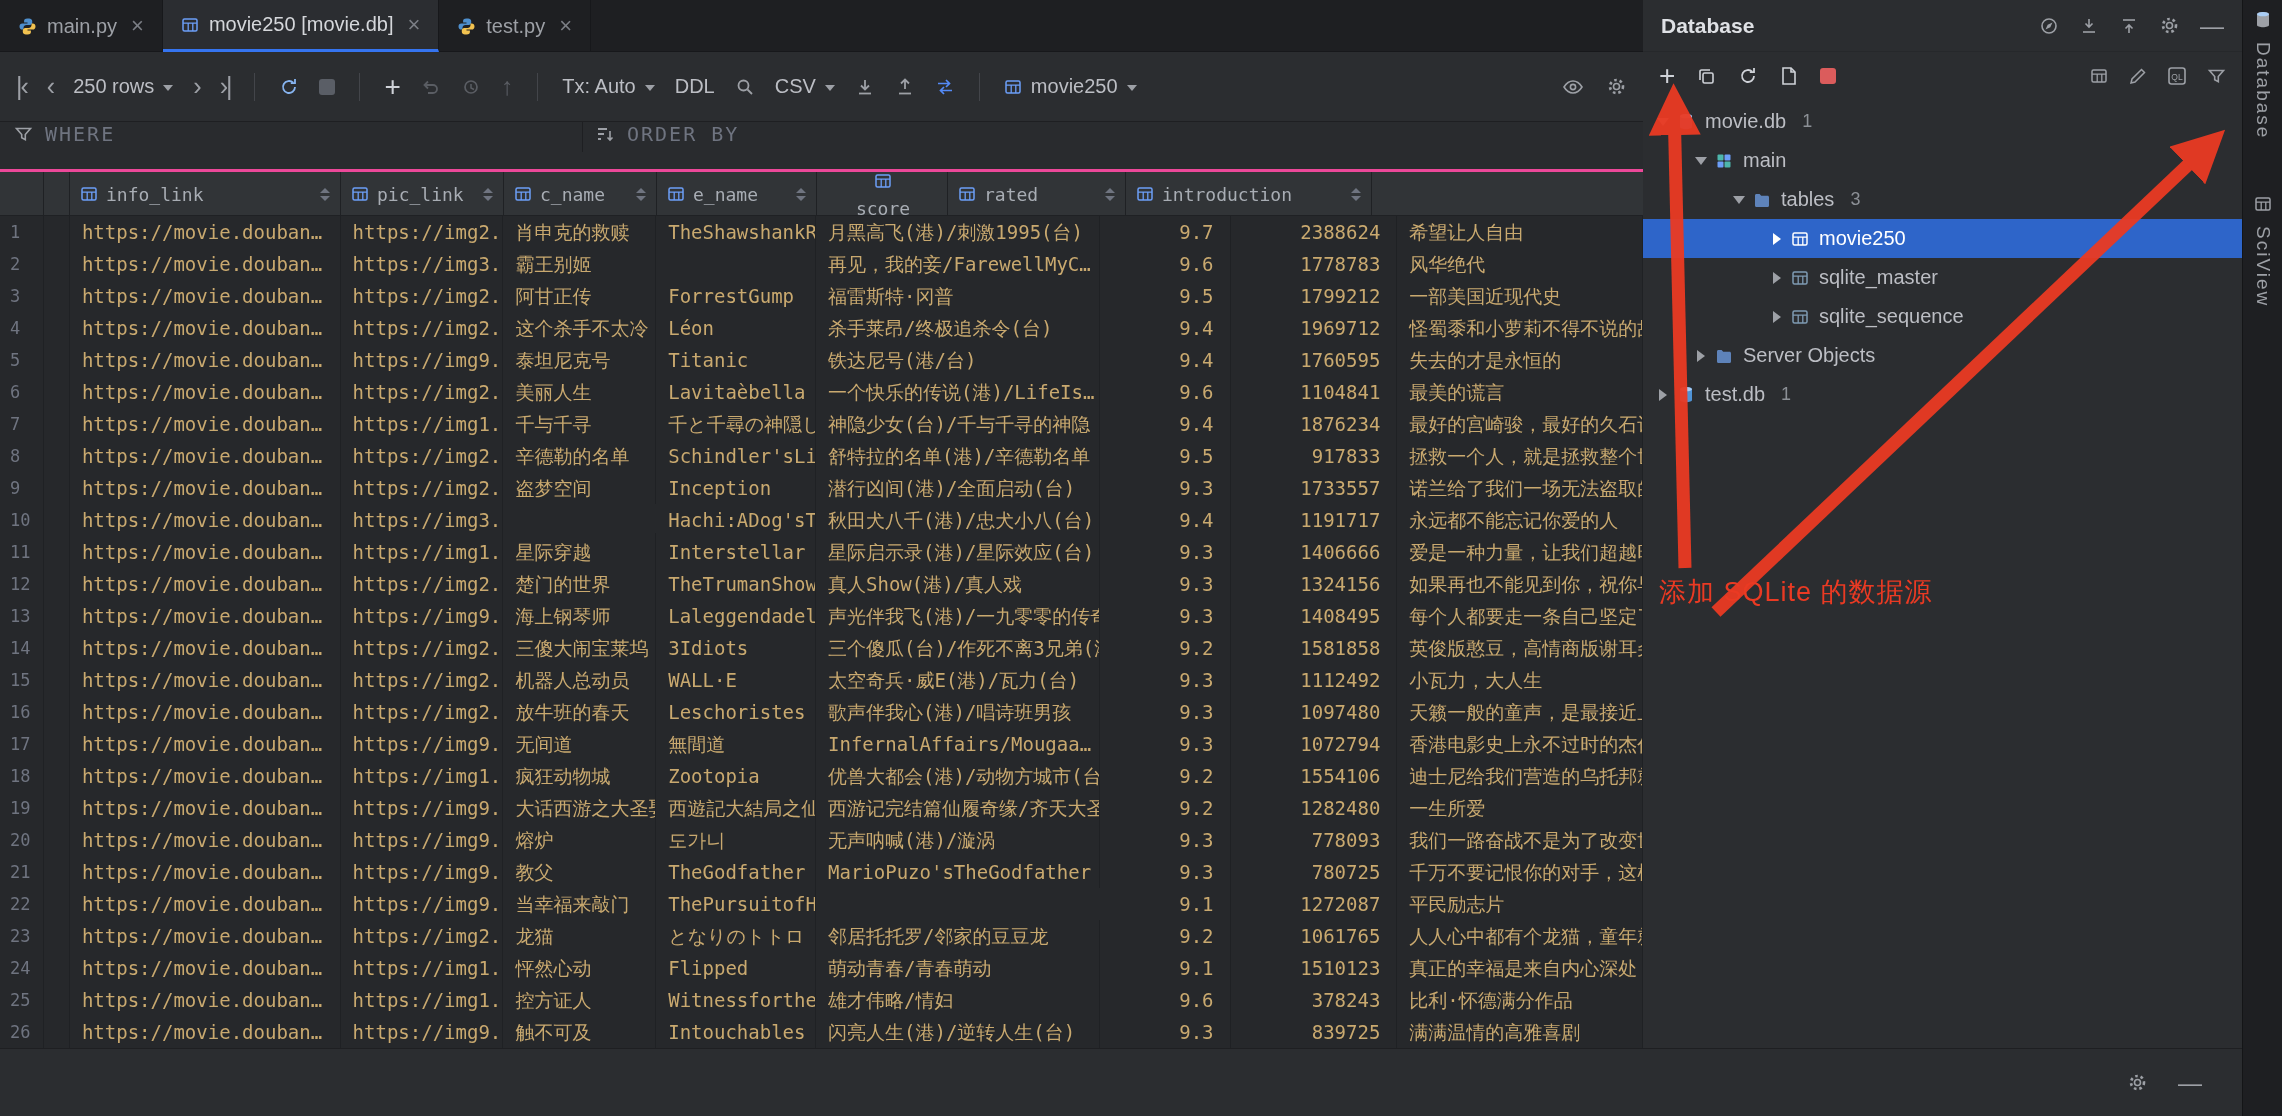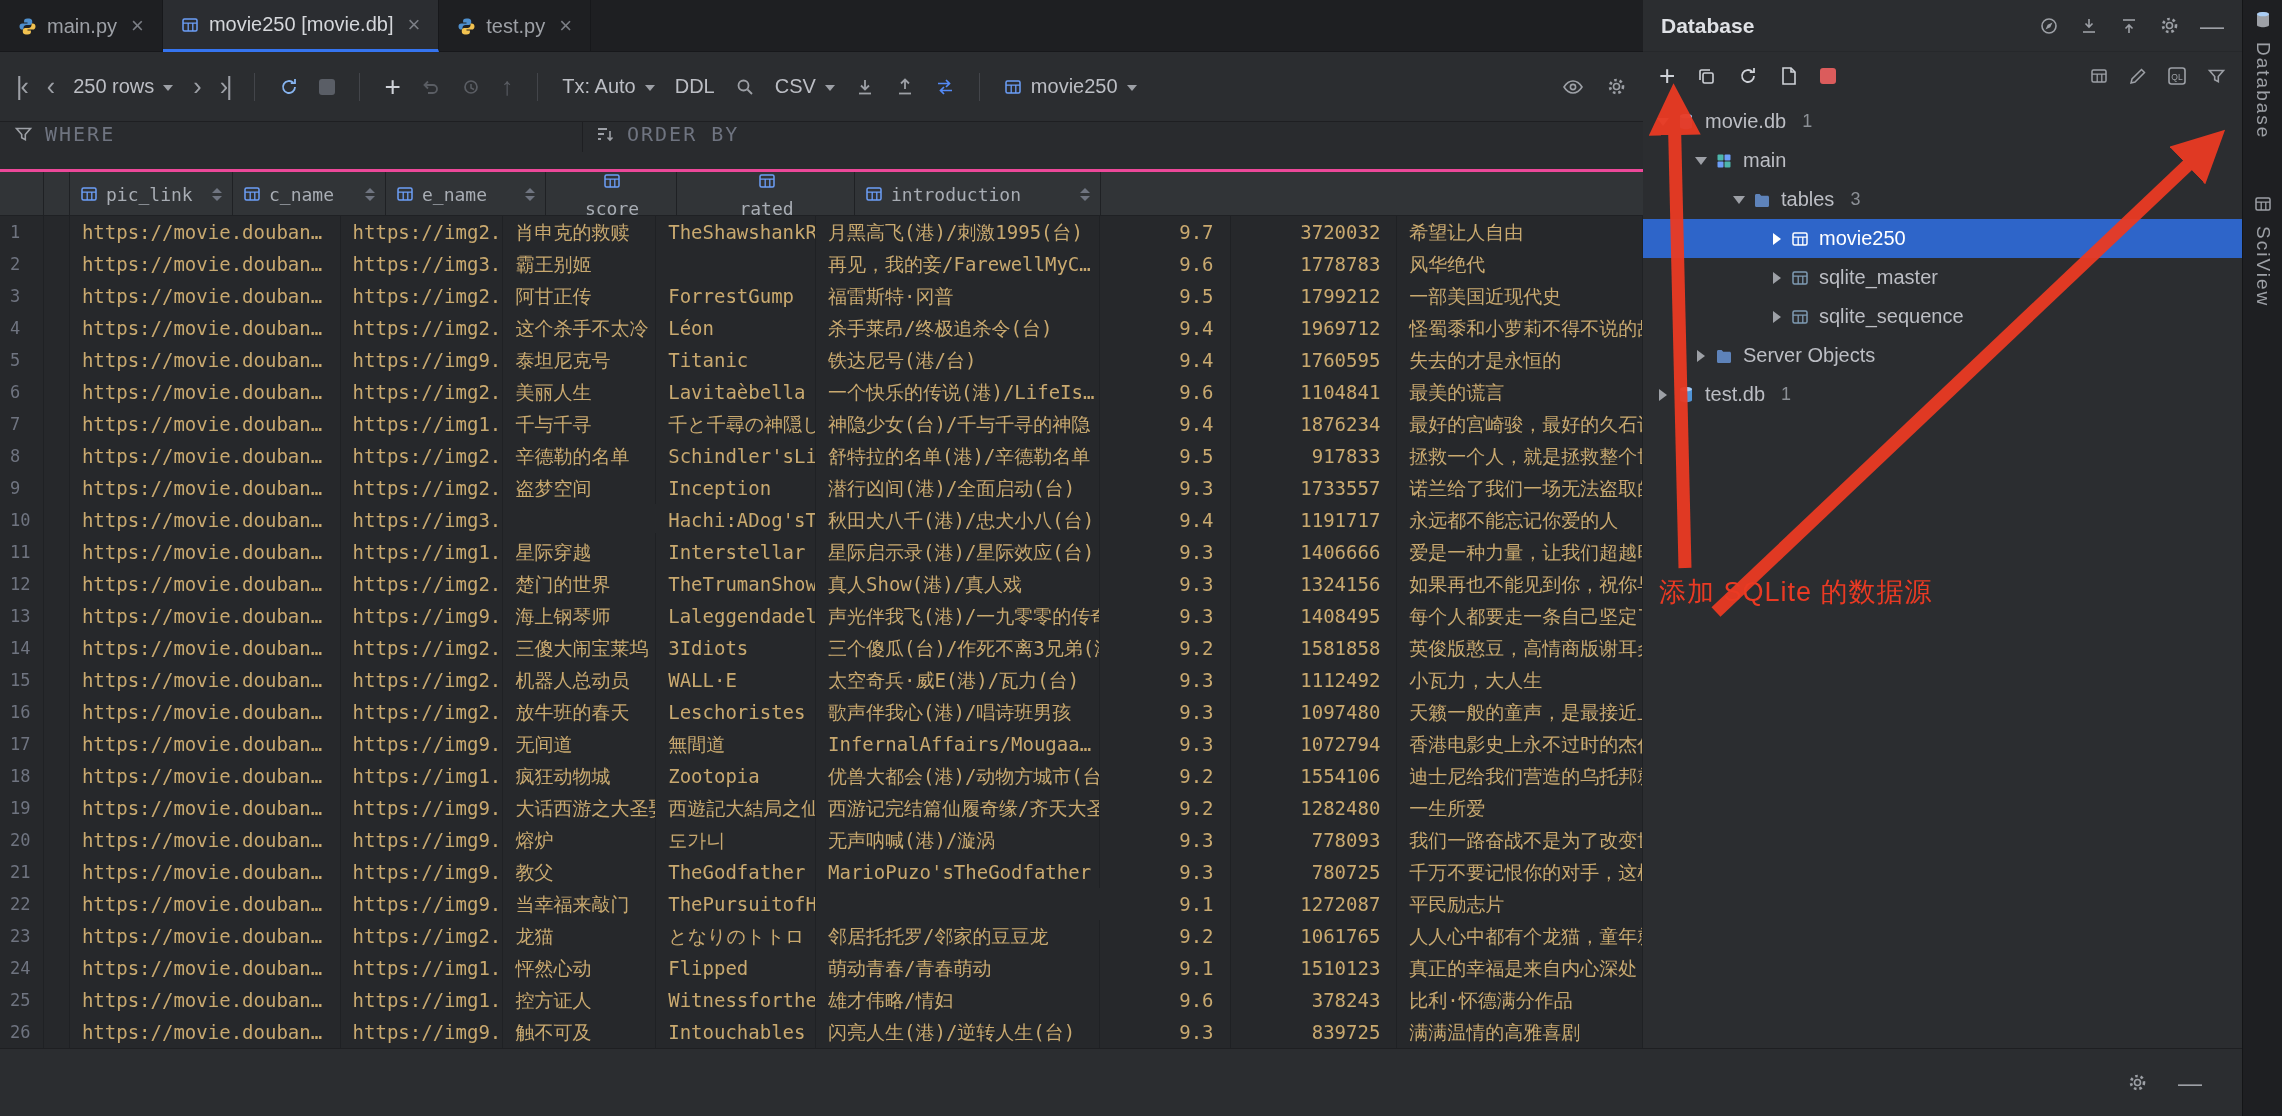--- a/index.html
+++ b/index.html
@@ -237,20 +237,33 @@
               <path d="M15 7v9M12.5 13.5L15 16l2.5-2.5" stroke="#9da0a6" stroke-width="1.6"></path>
             </svg>
           </span>
         <span class="filter-ph">ORDER BY</span>
       </span>
     </div>
 
     <div id="grid-header">
         <div class="hcell gut"></div>
         <div class="hcell sliver"></div>
+        <div class="hcell" style="width: 271px;">
+          <span class="hicon" style="display: inline-flex;">
+            <svg width="18" height="18" viewBox="0 0 18 18">
+              <rect x="2" y="3" width="14" height="12" rx="1.5" fill="none" stroke="#6c9ef8" stroke-width="1.5"></rect>
+              <path d="M2 7.2h14M7.2 7.2V15M11.8 7.2V15" stroke="#6c9ef8" stroke-width="1.3" fill="none"></path>
+            </svg>
+          </span>
+          <span class="hname">info_link</span>
+          <span class="sorter">
+            <span class="tri-up"></span>
+            <span class="tri-dn"></span>
+          </span>
+        </div>
         <div class="hcell" style="width: 163px;">
           <span class="hicon" style="display: inline-flex;">
             <svg width="18" height="18" viewBox="0 0 18 18">
               <rect x="2" y="3" width="14" height="12" rx="1.5" fill="none" stroke="#6c9ef8" stroke-width="1.5"></rect>
               <path d="M2 7.2h14M7.2 7.2V15M11.8 7.2V15" stroke="#6c9ef8" stroke-width="1.3" fill="none"></path>
             </svg>
           </span>
           <span class="hname">pic_link</span>
           <span class="sorter">
             <span class="tri-up"></span>
@@ -289,21 +302,21 @@
               <rect x="2" y="3" width="14" height="12" rx="1.5" fill="none" stroke="#6c9ef8" stroke-width="1.5"></rect>
               <path d="M2 7.2h14M7.2 7.2V15M11.8 7.2V15" stroke="#6c9ef8" stroke-width="1.3" fill="none"></path>
             </svg>
           </span>
           <span class="hname">score</span>
           <span class="sorter">
             <span class="tri-up"></span>
             <span class="tri-dn"></span>
           </span>
         </div>
-        <div class="hcell" style="width: 178px; flex-direction: column;">
+        <div class="hcell" style="width: 178px;">
           <span class="hicon" style="display: inline-flex;">
             <svg width="18" height="18" viewBox="0 0 18 18">
               <rect x="2" y="3" width="14" height="12" rx="1.5" fill="none" stroke="#6c9ef8" stroke-width="1.5"></rect>
               <path d="M2 7.2h14M7.2 7.2V15M11.8 7.2V15" stroke="#6c9ef8" stroke-width="1.3" fill="none"></path>
             </svg>
           </span>
           <span class="hname">rated</span>
           <span class="sorter">
             <span class="tri-up"></span>
             <span class="tri-dn"></span>
@@ -326,21 +339,21 @@
     <div id="grid-body">
         <div class="grow">
           <div class="cell gut">1</div>
           <div class="cell sliver"></div>
           <div class="cell" style="width: 271px;">https://movie.douban…</div>
           <div class="cell" style="width: 163px;">https://img2.dou…</div>
           <div class="cell" style="width: 153px;">肖申克的救赎</div>
           <div class="cell" style="width: 160px;">TheShawshankRede…</div>
           <div class="cell" style="width: 284px;">月黑高飞(港)/刺激1995(台)</div>
           <div class="cell num" style="width: 131px;">9.7</div>
-          <div class="cell num" style="width: 167px;">3720032</div>
+          <div class="cell num" style="width: 167px;">2388624</div>
           <div class="cell" style="width: 246px;">希望让人自由</div>
         </div>
         <div class="grow">
           <div class="cell gut">2</div>
           <div class="cell sliver"></div>
           <div class="cell" style="width: 271px;">https://movie.douban…</div>
           <div class="cell" style="width: 163px;">https://img3.dou…</div>
           <div class="cell" style="width: 153px;">霸王别姬</div>
           <div class="cell" style="width: 160px;"></div>
           <div class="cell" style="width: 284px;">再见，我的妾/FarewellMyC…</div>

